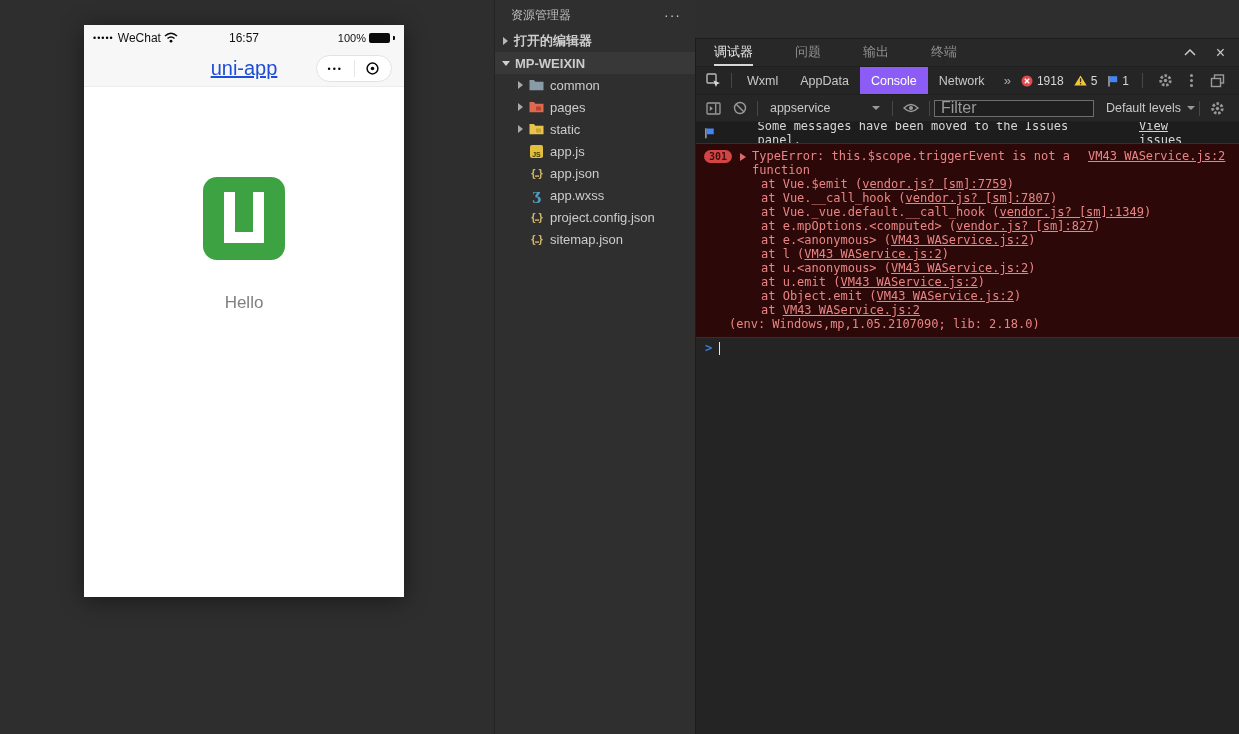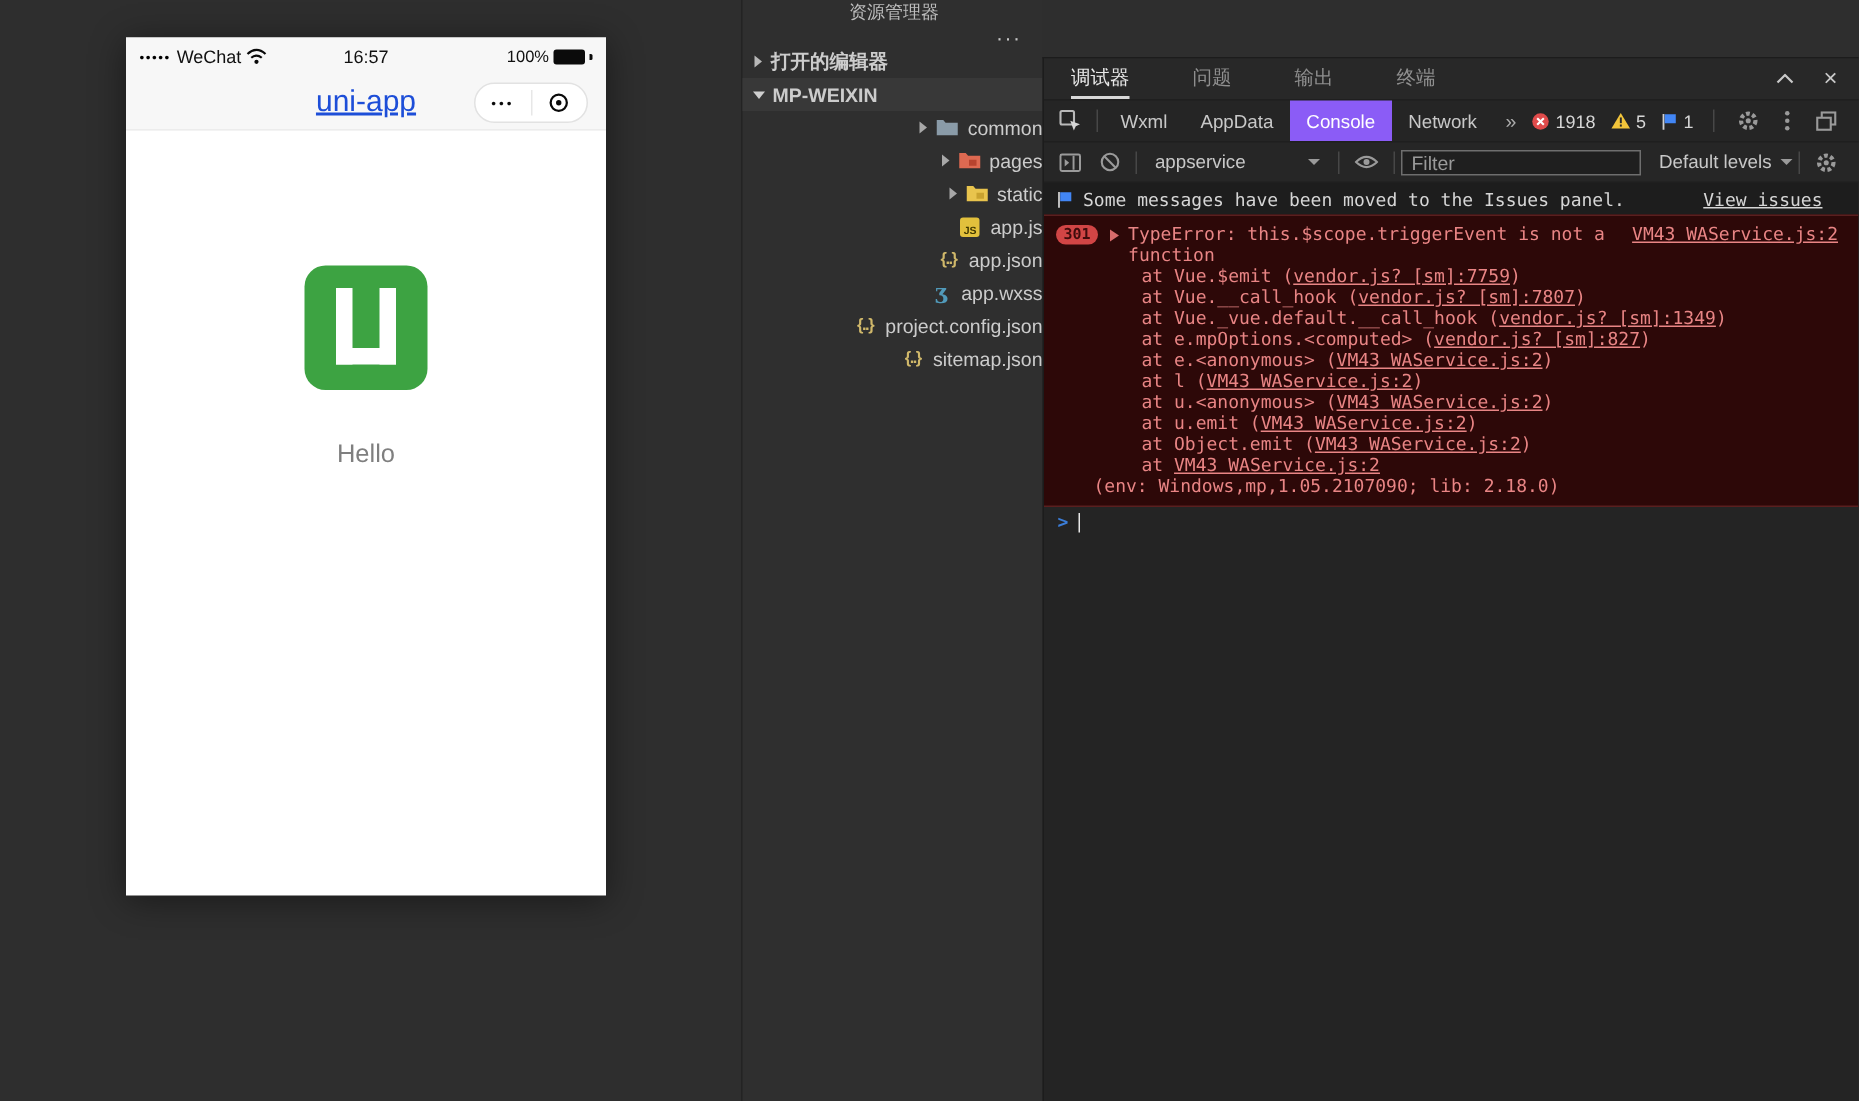--- a/index.html
+++ b/index.html
@@ -22,27 +22,27 @@
   .capsule-half { flex:1; display:flex; align-items:center; justify-content:center; height:100%; cursor:default; }
   .capsule-dots { font-size:9px; letter-spacing:2px; color:#0a0a0a; }
   .capsule-div { width:1px; height:17px; background:#e7e7e7; }
   .sim-content { height:509px; background:#fff; display:flex; flex-direction:column; align-items:center; }
   .app-logo { margin-top:90px; width:82px; height:83px; background:#3da342; border-radius:14px; }
   .logo-u { width:40px; height:51px; margin:15px auto 0; border-left:11px solid #fff; border-right:11px solid #fff; border-bottom:11px solid #fff; }
   .hello-text { margin-top:33px; font-size:17px; color:#7f7f7f; }
 
   
   .explorer { left:494px; top:0; width:201px; height:734px; background:#2f2f2f; border-left:1px solid #232323; color:#cccccc; }
-  .exp-header { height:30px; display:flex; align-items:center; padding:0 14px 0 16px; font-size:12px; color:#bdbdbd;flex-direction:column; }
+  .exp-header { height:30px; display:flex; align-items:center; padding:0 14px 0 16px; font-size:12px; color:#bdbdbd; }
   .exp-more { margin-left:auto; font-size:14px; letter-spacing:1px; color:#c6c6c6; cursor:pointer; }
   .exp-row { height:22px; display:flex; align-items:center; padding-left:6px; font-size:13px; font-weight:700; color:#cccccc; cursor:pointer; }
   .exp-row.selected { background:#383838; }
   .tri-r { width:0; height:0; border-left:5px solid #b8b8b8; border-top:4px solid transparent; border-bottom:4px solid transparent; margin:0 6px 0 2px; }
   .tri-d { width:0; height:0; border-top:5px solid #cfcfcf; border-left:4px solid transparent; border-right:4px solid transparent; margin:0 5px 0 1px; }
-  .tree-row { height:22px; display:flex; align-items:center; padding-left:23px; font-size:13px; color:#cccccc; cursor:pointer;justify-content:flex-end; }
+  .tree-row { height:22px; display:flex; align-items:center; padding-left:23px; font-size:13px; color:#cccccc; cursor:pointer; }
   .tree-arrow { width:10px; display:flex; align-items:center; }
   .tree-arrow .tri-r { margin:0; border-left-color:#a8a8a8; }
   .tree-spacer { width:10px; }
   .tree-icon { width:17px; margin-right:5px; display:flex; align-items:center; justify-content:center; }
   .js-badge { width:13px; height:13px; background:#e2c03c; border-radius:2px; color:#433a00; font-size:7px; font-weight:700; display:flex; align-items:flex-end; justify-content:center; }
   .json-badge { color:#d0b86a; font-size:11px; font-weight:700; letter-spacing:-1px; }
   .wxss-badge { color:#519aba; font-size:14px; font-weight:700; font-family:"DejaVu Serif", serif; }
 
   
   .debugger { left:695px; top:38px; width:544px; height:696px; background:#262626; border-top:1px solid #1c1c1c; border-left:1px solid #1c1c1c; display:flex; flex-direction:column; }
@@ -59,26 +59,26 @@
   .dt-tab { padding:0 11px; height:100%; display:flex; align-items:center; cursor:pointer; white-space:nowrap; }
   .dt-tab.active { background:#8b5cf6; color:#ffffff; }
   .overflow-chevrons { color:#ababab; font-size:13px; padding:0 8px; cursor:pointer; }
   .badge-cluster { margin-left:auto; display:flex; align-items:center; gap:5px; color:#d7d7d7; font-size:12px; }
   .badge-item { display:flex; align-items:center; gap:4px; cursor:pointer; }
   .vdots { width:3px; height:3px; border-radius:50%; background:#9a9a9a; box-shadow:0 5px 0 #9a9a9a, 0 -5px 0 #9a9a9a; }
 
   .console-toolbar { height:28px; background:#262626; border-top:1px solid #1f1f1f; border-bottom:1px solid #1f1f1f; display:flex; align-items:center; padding:0 8px 0 4px; font-size:12.5px; color:#c8c8c8; }
   .ctx-select { display:flex; align-items:center; justify-content:space-between; width:132px; padding:0 8px; height:100%; cursor:pointer; }
   .caret-d { width:0; height:0; border-top:4px solid #9a9a9a; border-left:4px solid transparent; border-right:4px solid transparent; }
-  .filter-input { width:160px; height:17px; background:#1f1f1f; border:1px solid #6e6e6e; color:#dddddd; font-size:13px; padding:0 6px; outline:none; font-family:"Liberation Sans", sans-serif; }
+  .filter-input { width:160px; height:17px; background:#1f1f1f; border:1px solid #6e6e6e; color:#dddddd; font-size:16px; padding:0 6px; outline:none; font-family:"Liberation Sans", sans-serif; }
   .filter-input::placeholder { color:#9a9a9a; }
   .levels-select { display:flex; align-items:center; gap:6px; margin-left:12px; cursor:pointer; white-space:nowrap; }
 
   .console-area { flex:1; background:#242424; font-family:"DejaVu Sans Mono", monospace; font-size:12px; display:flex; flex-direction:column; overflow:hidden; }
-  .info-bar { display:flex; align-items:center; height:21px; background:#1d1d1d; padding:0 24px 0 8px; color:#d6d6d6; }
+  .info-bar { display:flex; align-items:center; height:21px; background:#1d1d1d; padding:0 24px 0 8px; color:#d6d6d6;gap:36px; }
   .info-text { margin-left:7px; }
   .view-issues { margin-left:auto; text-decoration:underline; color:#d6d6d6; cursor:pointer; }
   .error-block { background:#2d0808; border-top:1px solid #5a1f1f; border-bottom:1px solid #5a1f1f; color:#e98585; padding:5px 24px 6px 8px; line-height:14px; }
   .err-head { display:flex; align-items:flex-start; }
   .count-badge { background:#d14545; color:#400c0c; border-radius:8px; font-size:10px; font-weight:700; padding:0 5px; height:13px; line-height:13px; margin-top:1px; flex:none; }
   .exp-tri { width:0; height:0; border-left:6px solid #d96c6c; border-top:4px solid transparent; border-bottom:4px solid transparent; margin:4px 6px 0 8px; flex:none; cursor:pointer; }
   .err-msg { width:336px; flex:none; }
   .err-src { margin-left:auto; text-decoration:underline; white-space:nowrap; cursor:pointer; color:#e98585; }
   .stack-line { margin-left:57px; white-space:nowrap; }
   .stack-link { text-decoration:underline; cursor:pointer; }

